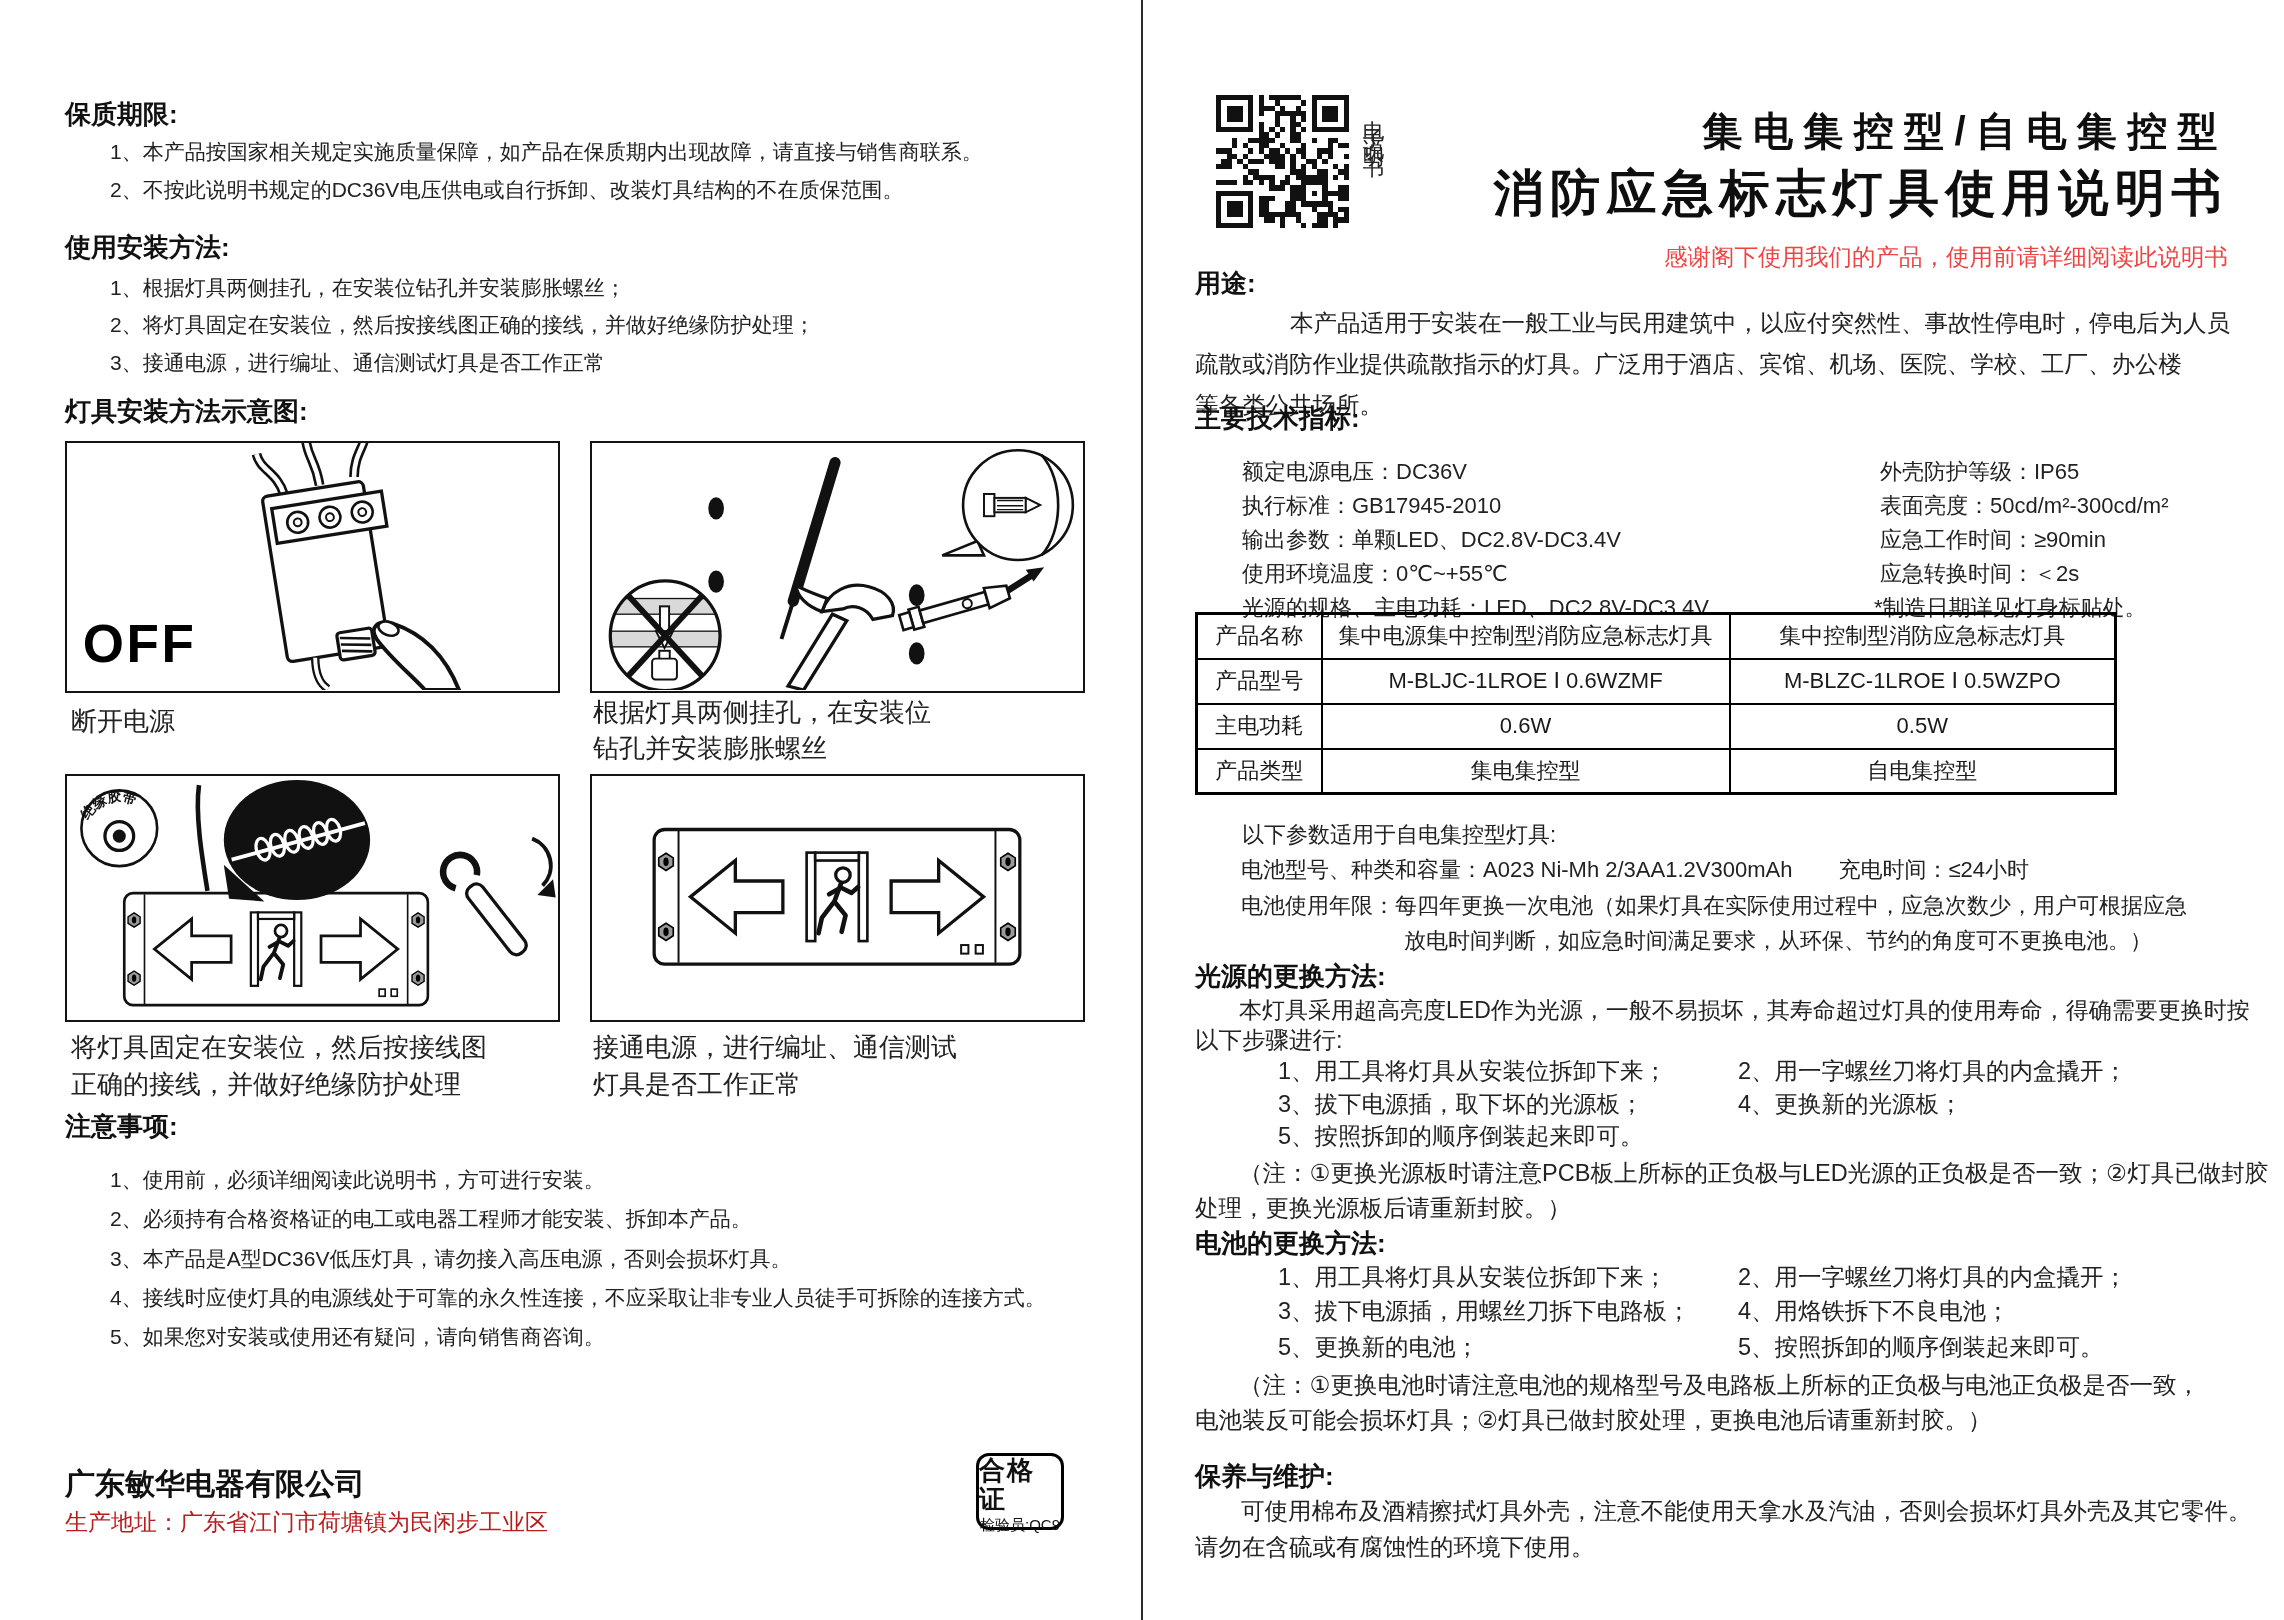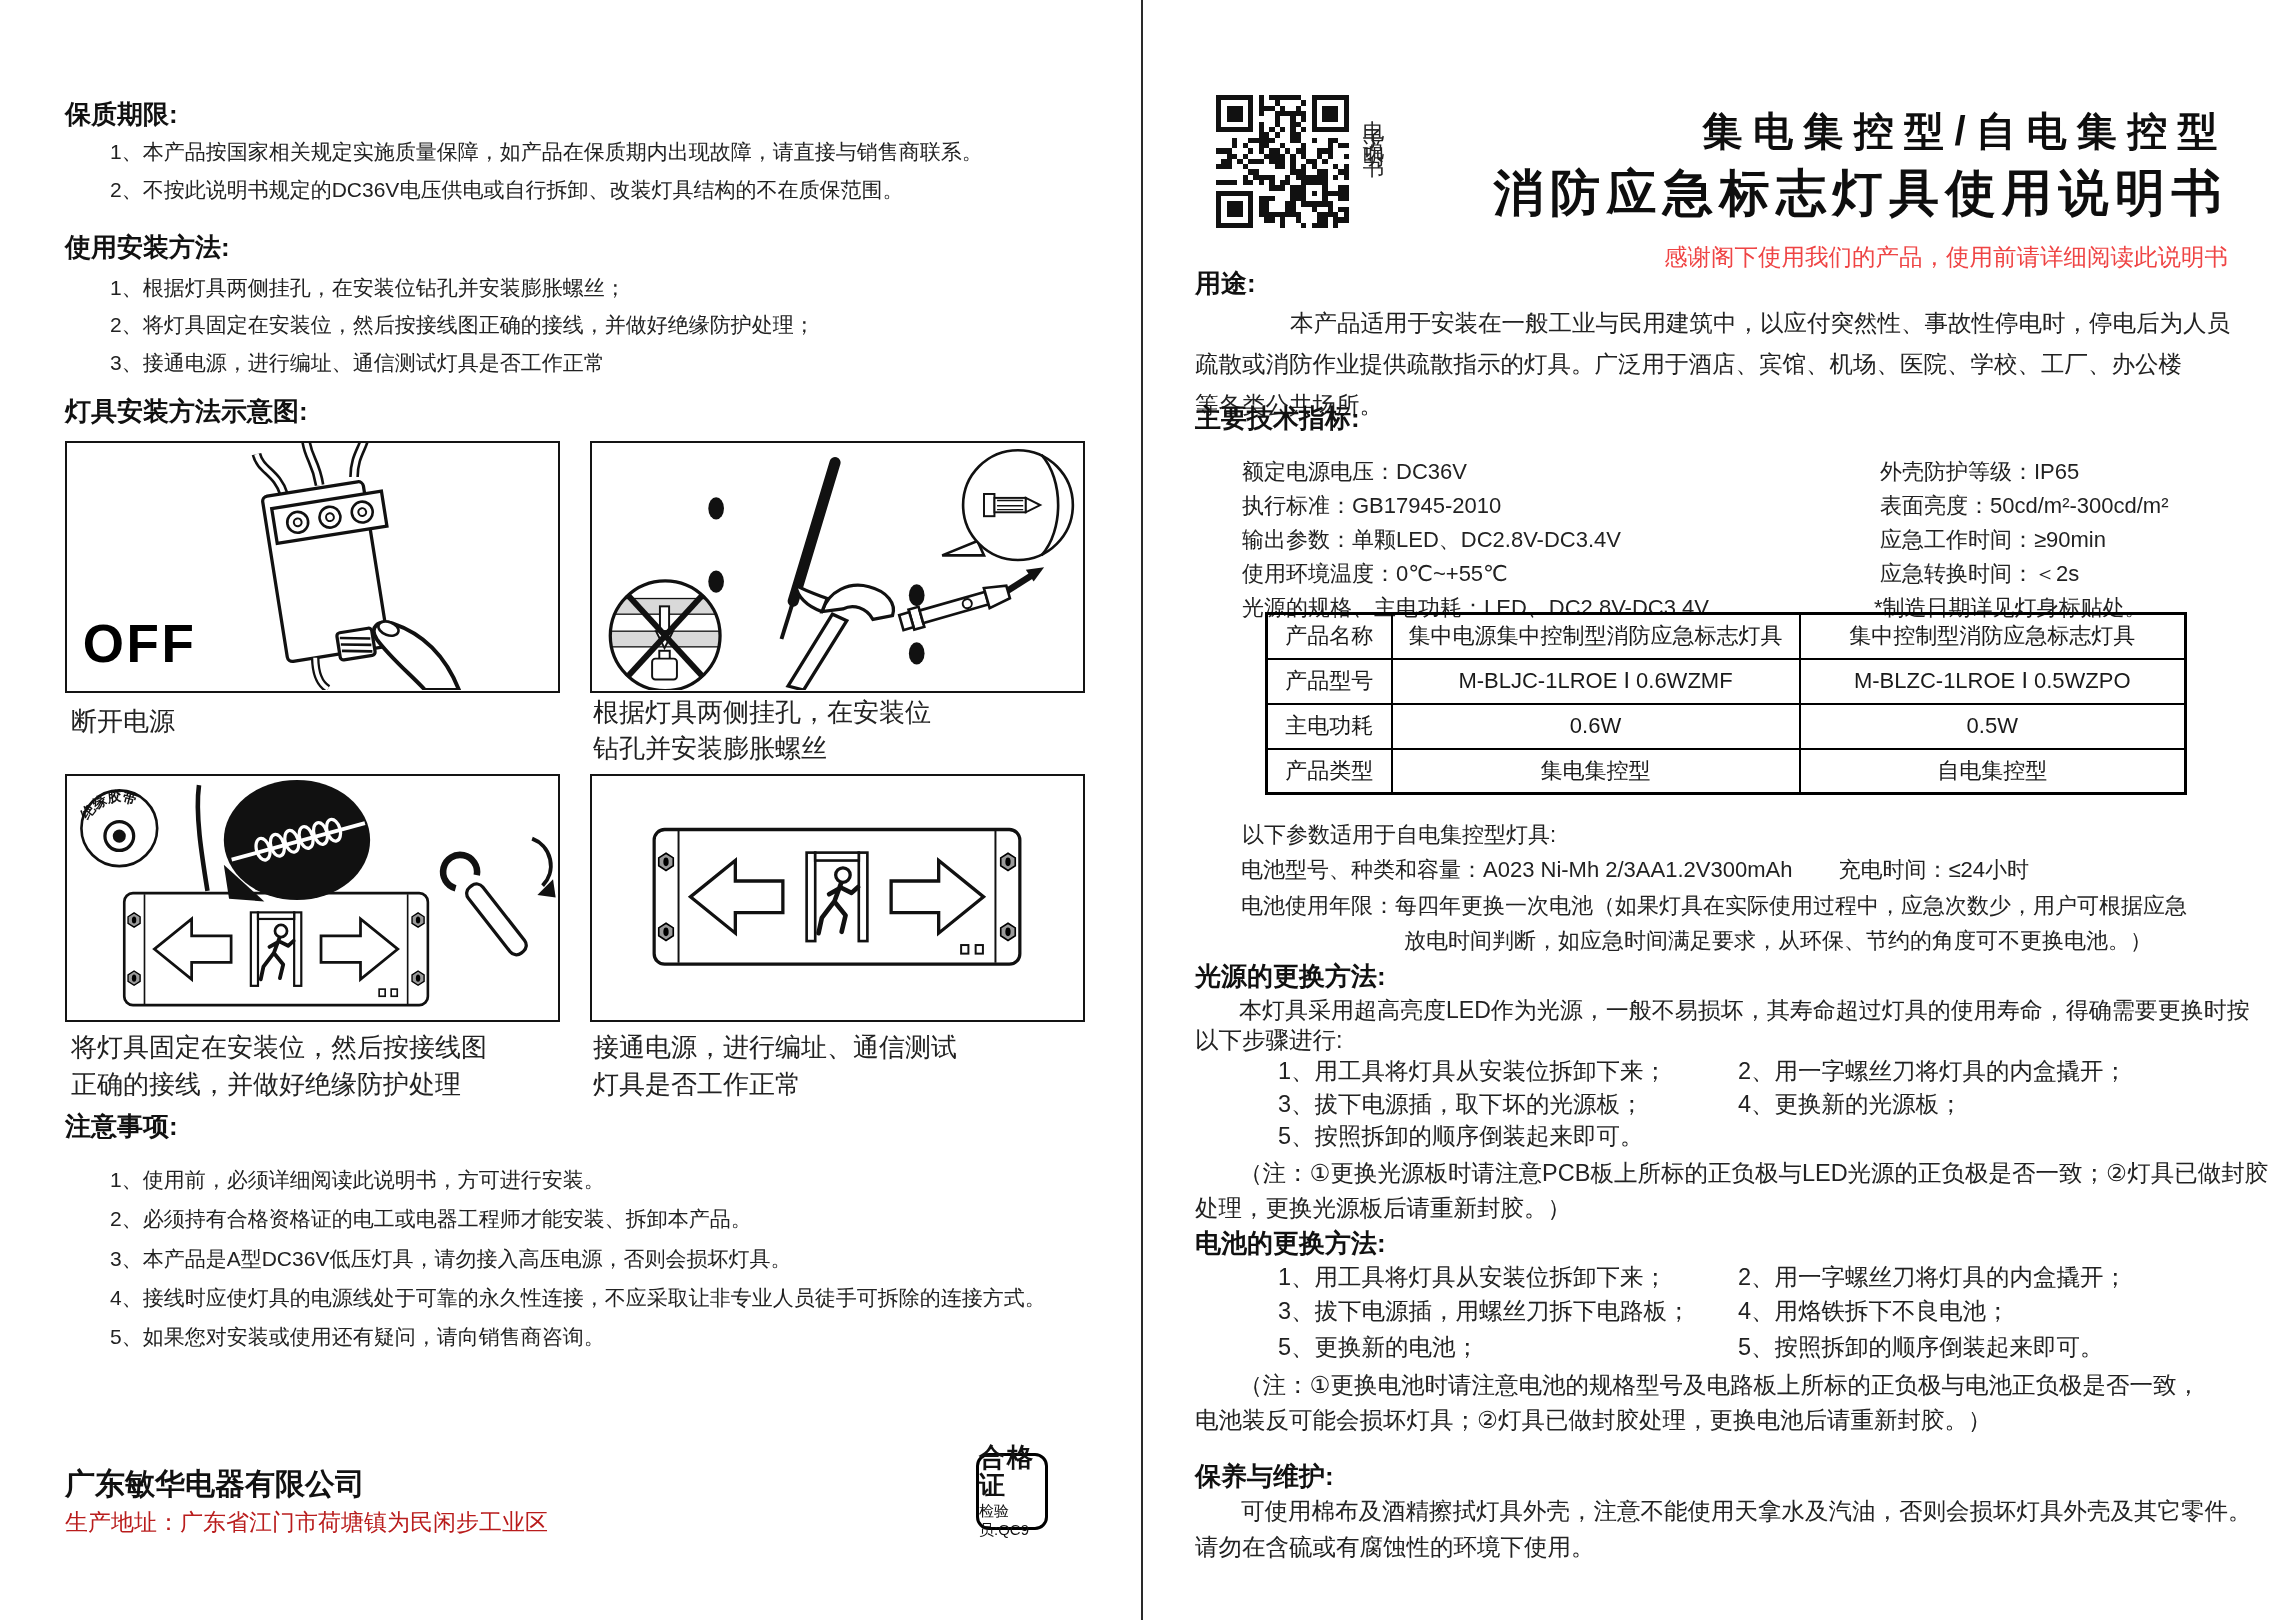--- a/index.html
+++ b/index.html
@@ -15,27 +15,27 @@
   .rsmall { font-size:22px; color:#222; }
   .cap { font-size:26px; color:#222; }
   .figbox { position:absolute; border:2.6px solid #141414; background:#fff; }
   .divider { position:absolute; left:1141px; top:0; width:2px; height:1621px; background:#2a2a2a; }
   .title1 { font-size:40px; font-weight:600; letter-spacing:10.4px; color:#0e0e0e; }
   .title2 { font-size:50px; font-weight:600; letter-spacing:6.5px; color:#0e0e0e; }
   .subtitle { font-size:23.5px; color:#ef4444; }
   .titleblock { position:absolute; left:1371px; top:104px; width:857px; text-align:right; }
   .qrlabel { position:absolute; left:1359px; top:103px; writing-mode:vertical-rl; text-orientation:upright;
              font-size:21.5px; letter-spacing:9.1px; color:#222; }
-  table.spec { position:absolute; left:1265px; top:612px; width:919px; border-collapse:collapse;
+  table.spec { position:absolute; left:1195px; top:612px; width:919px; border-collapse:collapse;
                border:3.3px solid #000; table-layout:fixed;padding-left:29px; }
   table.spec td { border:2px solid #000; height:45px; text-align:center; vertical-align:middle;
                   font-size:22px; color:#1a1a1a; overflow:hidden; }
-  .cert { position:absolute; left:976px; top:1453px; width:72px; height:77px;
+  .cert { position:absolute; left:976px; top:1453px; width:88px; height:77px;
           border:3.9px solid #000; border-radius:13px; background:#fff;
-          display:flex; flex-direction:column; align-items:center; justify-content:center; }
+          display:flex; flex-direction:column; align-items:center; justify-content:space-between; }
   .cert .t1 { font-size:26px; font-weight:600; letter-spacing:2px; color:#111; line-height:1.1; }
   .cert .t2 { font-size:15px; color:#111; margin-top:2.6px; }
   .company { font-size:30px; font-weight:700; color:#111; }
   .address { font-size:23px; color:#b91c1c; }
   .offlbl { position:absolute; left:15.7px; bottom:17px; font-size:53px; font-weight:900; letter-spacing:2.6px; color:#000; }
   svg { display:block; }
 </style>
 </head>
 <body>
 

